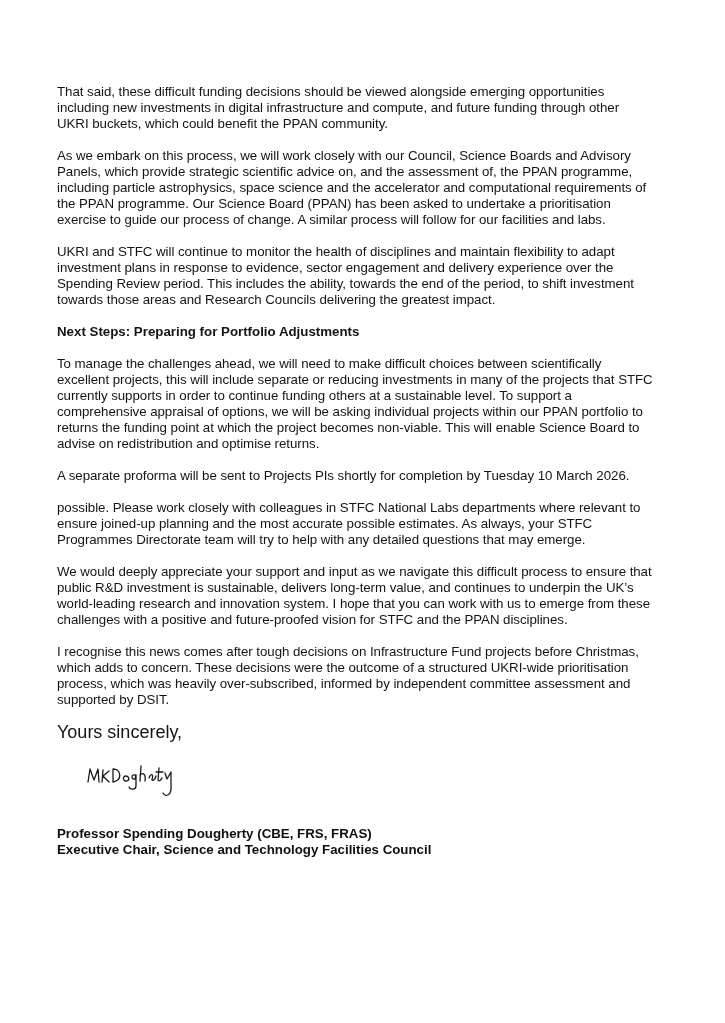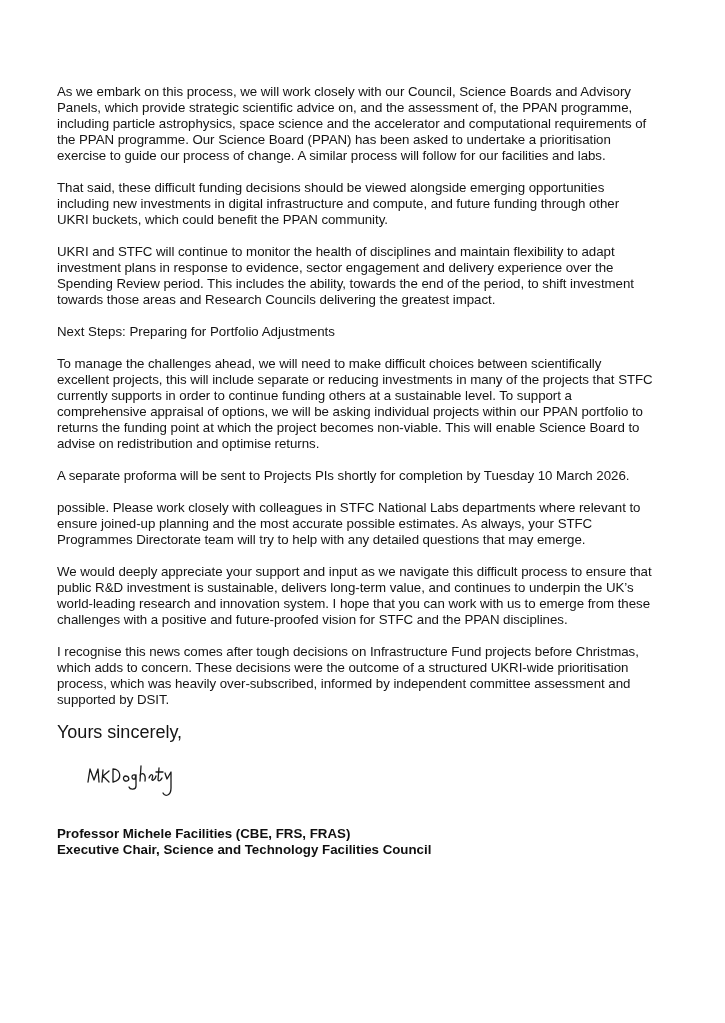--- a/index.html
+++ b/index.html
@@ -27,21 +27,21 @@
       margin: 0 0 16px 0;
       letter-spacing: -0.05px;
     }
     .para .line {
       display: block;
       white-space: nowrap;
     }
     .heading {
       font-size: 13.3px;
       line-height: 16px;
-      font-weight: normal;
+      font-weight: bold;
       margin: 0 0 16px 0;
       white-space: nowrap;
     }
     .closing {
       font-size: 18px;
       line-height: 16px;
       margin: 0;
       white-space: nowrap;
     }
     .signature {
@@ -62,31 +62,31 @@
       white-space: nowrap;
       color: #0f0f0f;
     }
   </style>
 </head>
 <body>
 
 <div class="page">
 
   <p class="para">
+    <span class="line">That said, these difficult funding decisions should be viewed alongside emerging opportunities</span>
+    <span class="line">including new investments in digital infrastructure and compute, and future funding through other</span>
+    <span class="line">UKRI buckets, which could benefit the PPAN community.</span>
+  </p>
+
+  <p class="para">
     <span class="line">As we embark on this process, we will work closely with our Council, Science Boards and Advisory</span>
     <span class="line">Panels, which provide strategic scientific advice on, and the assessment of, the PPAN programme,</span>
     <span class="line">including particle astrophysics, space science and the accelerator and computational requirements of</span>
     <span class="line">the PPAN programme. Our Science Board (PPAN) has been asked to undertake a prioritisation</span>
     <span class="line">exercise to guide our process of change. A similar process will follow for our facilities and labs.</span>
-  </p>
-
-  <p class="para">
-    <span class="line">That said, these difficult funding decisions should be viewed alongside emerging opportunities</span>
-    <span class="line">including new investments in digital infrastructure and compute, and future funding through other</span>
-    <span class="line">UKRI buckets, which could benefit the PPAN community.</span>
   </p>
 
   <p class="para">
     <span class="line">UKRI and STFC will continue to monitor the health of disciplines and maintain flexibility to adapt</span>
     <span class="line">investment plans in response to evidence, sector engagement and delivery experience over the</span>
     <span class="line">Spending Review period. This includes the ability, towards the end of the period, to shift investment</span>
     <span class="line">towards those areas and Research Councils delivering the greatest impact.</span>
   </p>
 
   <p class="heading">Next Steps: Preparing for Portfolio Adjustments</p>
@@ -145,17 +145,17 @@
         <path d="M64 18 C66 13 69 14 67 19 C66 21 70 21 71 16"></path>
 
         <path d="M74 8 L73 20 C74 22 76 20 77 18 M71 12 L78 12"></path>
 
         <path d="M80 13 L82 19 L86 12 L86 28 C86 36 80 37 78 33"></path>
       </g>
     </svg>
   </div>
 
   <div class="sig-block">
-    <span class="line">Professor Michele Facilities (CBE, FRS, FRAS)</span>
+    <span class="line">Professor Spending Dougherty (CBE, FRS, FRAS)</span>
     <span class="line">Executive Chair, Science and Technology Facilities Council</span>
   </div>
 
 </div>
 
 </body></html>

